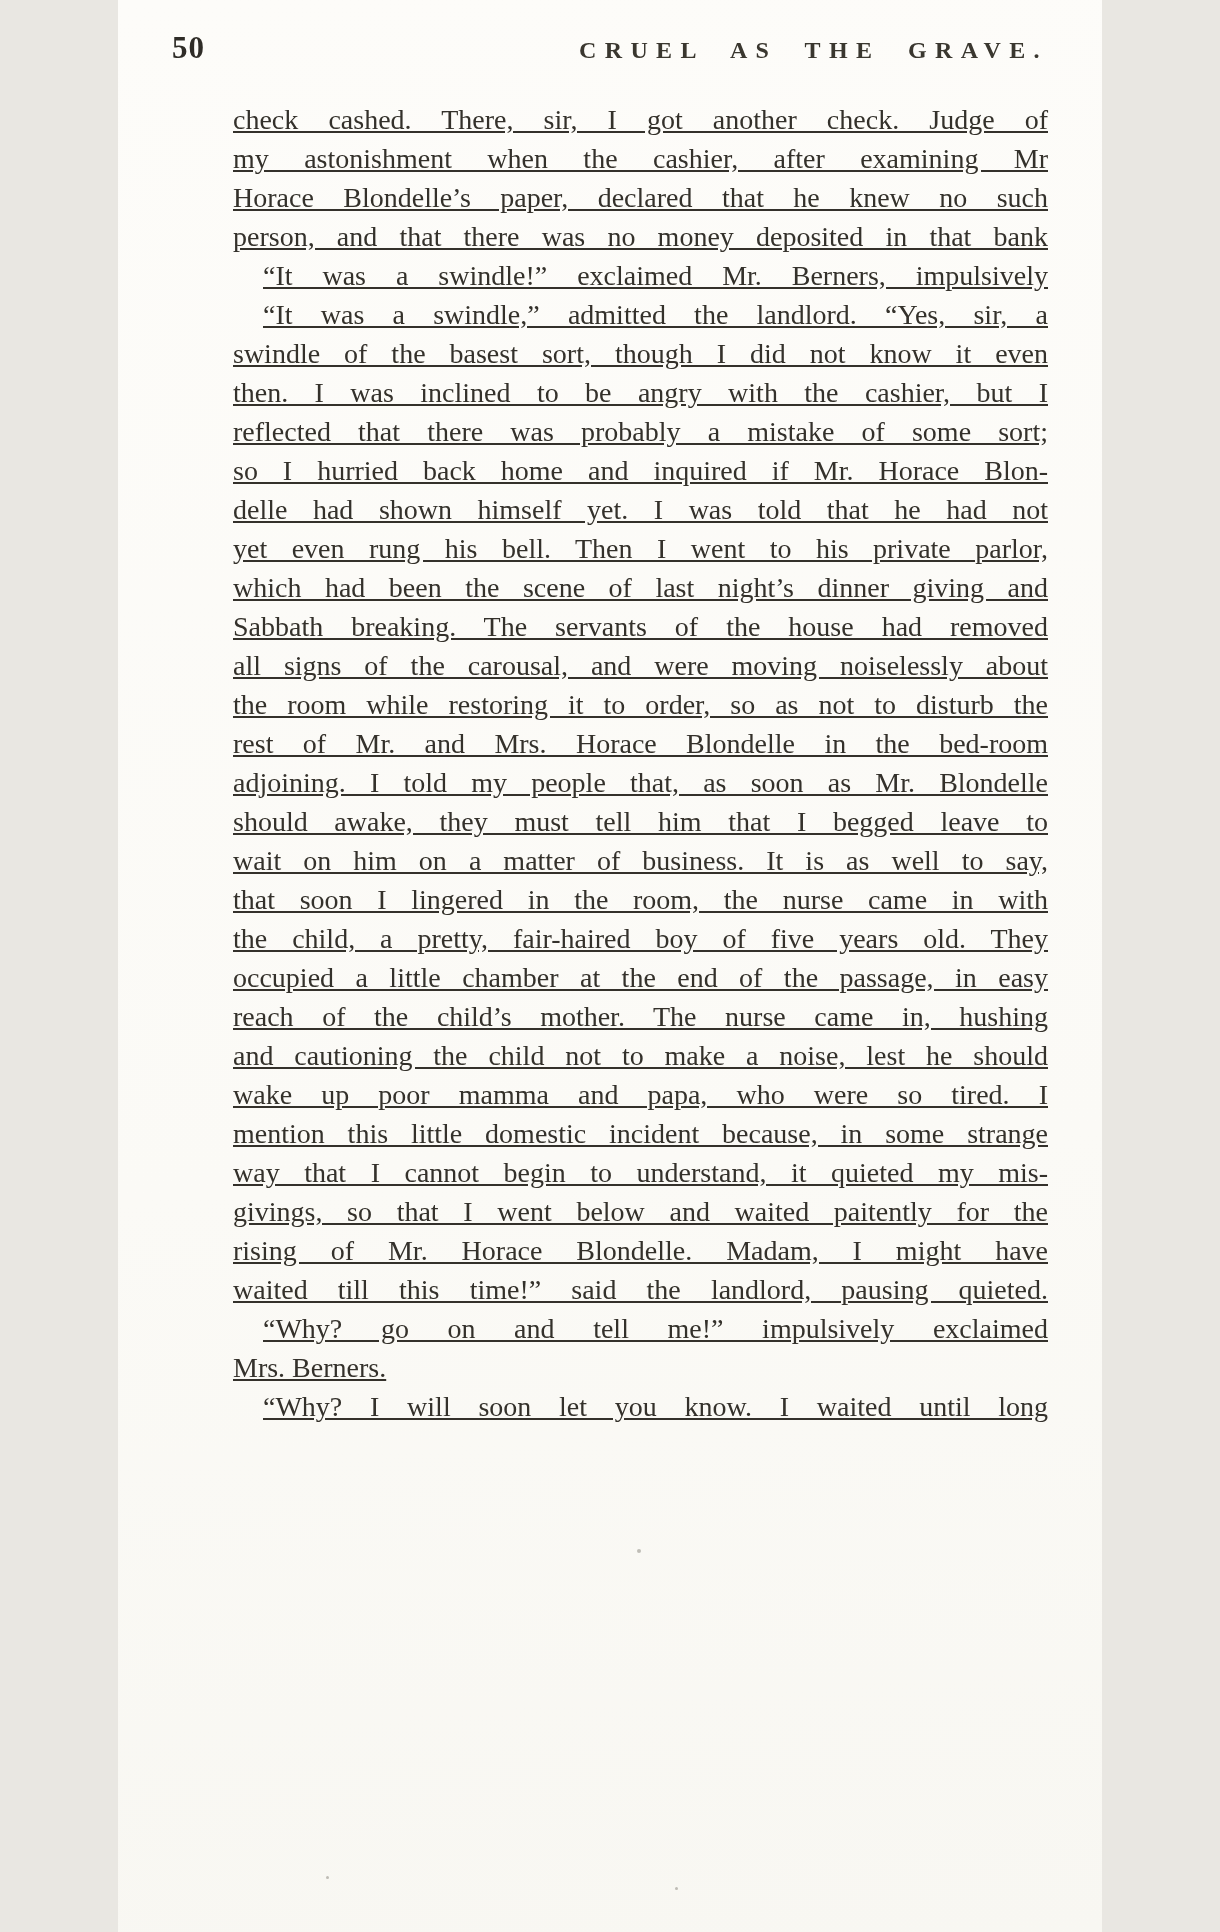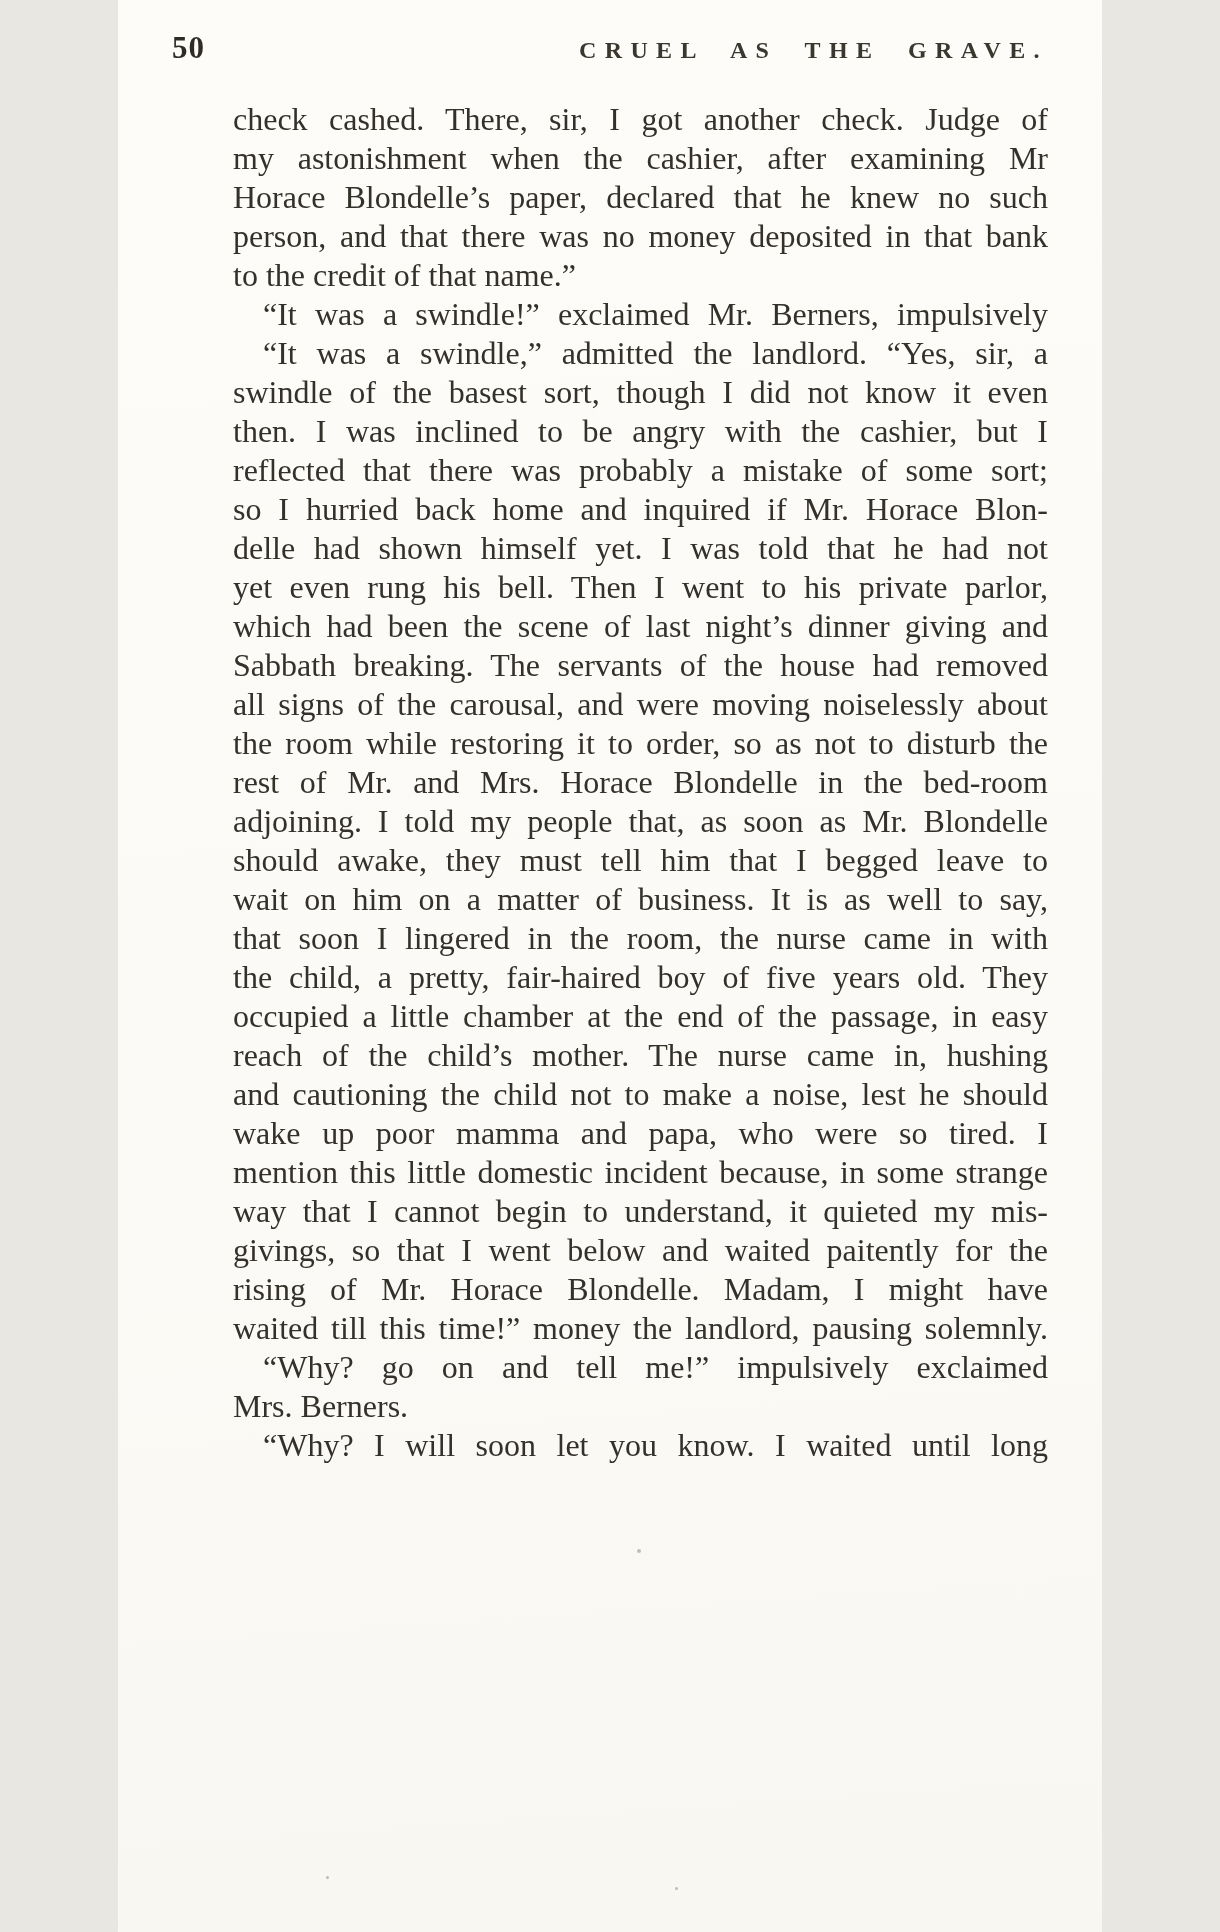--- a/index.html
+++ b/index.html
@@ -36,22 +36,23 @@
     font-weight: bold;
     letter-spacing: 0.35em;
     word-spacing: 0.55em;
     color: #3a372f;
   }
   .body-text {
     position: absolute;
     top: 100px;
     left: 115px;
     width: 815px;
-    font-size: 32px;
+    font-size: 28px;
     line-height: 39px;
+    text-decoration: underline;
   }
   .line {
     text-align: justify;
     text-align-last: justify;
     white-space: normal;
   }
   .line.last {
     text-align: left;
     text-align-last: auto;
   }
@@ -74,21 +75,20 @@
 <div class="page">
 
   <div class="page-number">50</div>
   <div class="running-title">CRUEL AS THE GRAVE.</div>
 
   <div class="body-text">
     <div class="line">check cashed. There, sir, I got another check. Judge of</div>
     <div class="line">my astonishment when the cashier, after examining Mr</div>
     <div class="line">Horace Blondelle’s paper, declared that he knew no such</div>
     <div class="line">person, and that there was no money deposited in that bank</div>
-    <div class="line last">to the credit of that name.”</div>
     <div class="line indent">“It was a swindle!” exclaimed Mr. Berners, impulsively</div>
     <div class="line indent">“It was a swindle,” admitted the landlord. “Yes, sir, a</div>
     <div class="line">swindle of the basest sort, though I did not know it even</div>
     <div class="line">then. I was inclined to be angry with the cashier, but I</div>
     <div class="line">reflected that there was probably a mistake of some sort;</div>
     <div class="line">so I hurried back home and inquired if Mr. Horace Blon-</div>
     <div class="line">delle had shown himself yet. I was told that he had not</div>
     <div class="line">yet even rung his bell. Then I went to his private parlor,</div>
     <div class="line">which had been the scene of last night’s dinner giving and</div>
     <div class="line">Sabbath breaking. The servants of the house had removed</div>
@@ -101,21 +101,21 @@
     <div class="line">that soon I lingered in the room, the nurse came in with</div>
     <div class="line">the child, a pretty, fair-haired boy of five years old. They</div>
     <div class="line">occupied a little chamber at the end of the passage, in easy</div>
     <div class="line">reach of the child’s mother. The nurse came in, hushing</div>
     <div class="line">and cautioning the child not to make a noise, lest he should</div>
     <div class="line">wake up poor mamma and papa, who were so tired. I</div>
     <div class="line">mention this little domestic incident because, in some strange</div>
     <div class="line">way that I cannot begin to understand, it quieted my mis-</div>
     <div class="line">givings, so that I went below and waited paitently for the</div>
     <div class="line">rising of Mr. Horace Blondelle. Madam, I might have</div>
-    <div class="line">waited till this time!” money the landlord, pausing solemnly.</div>
+    <div class="line">waited till this time!” said the landlord, pausing quieted.</div>
     <div class="line indent">“Why? go on and tell me!” impulsively exclaimed</div>
     <div class="line last">Mrs. Berners.</div>
     <div class="line indent">“Why? I will soon let you know. I waited until long</div>
   </div>
 
   <div class="speck s1"></div>
   <div class="speck s2"></div>
   <div class="speck s3"></div>
 
 </div>

